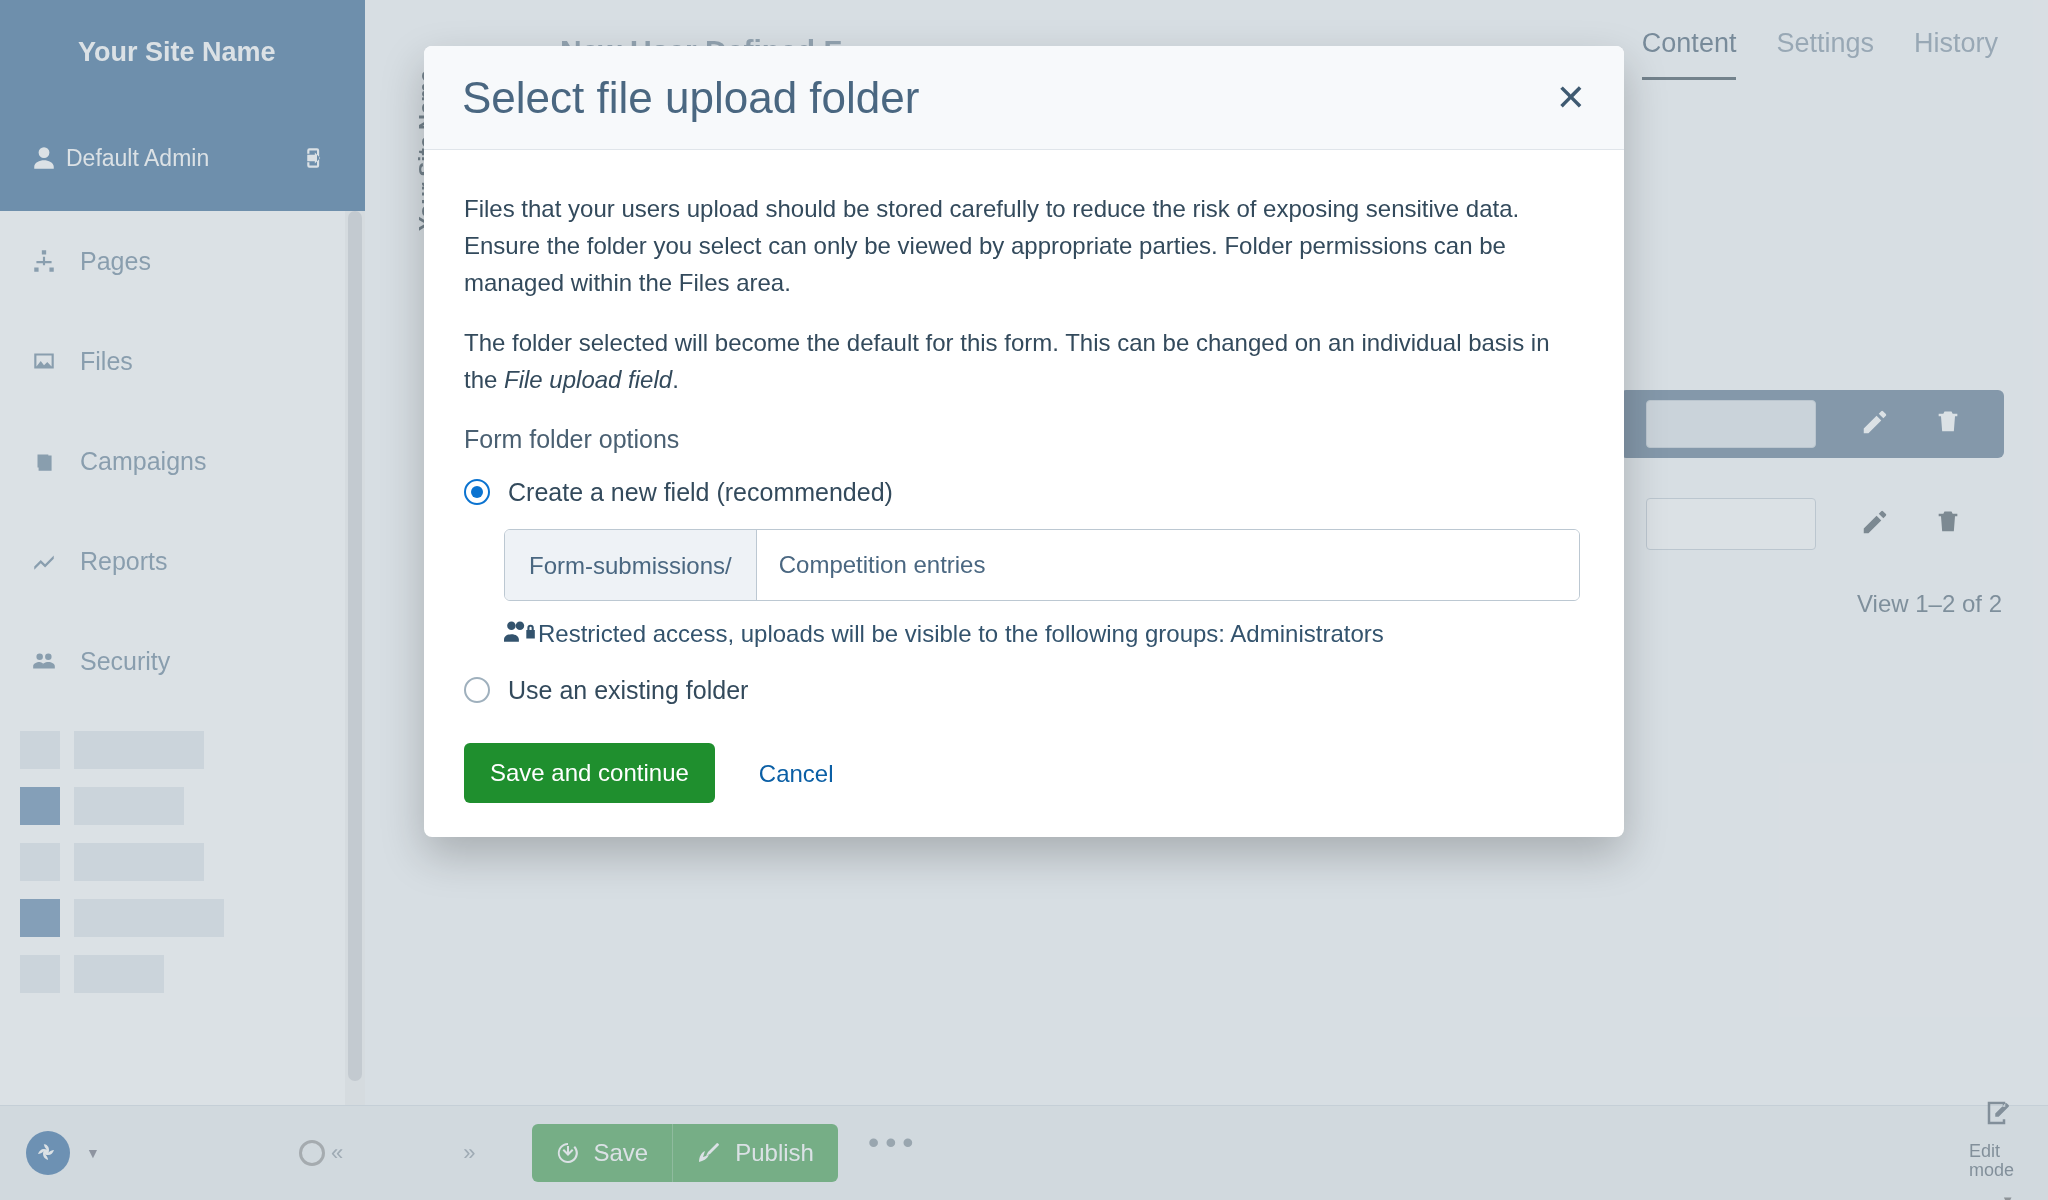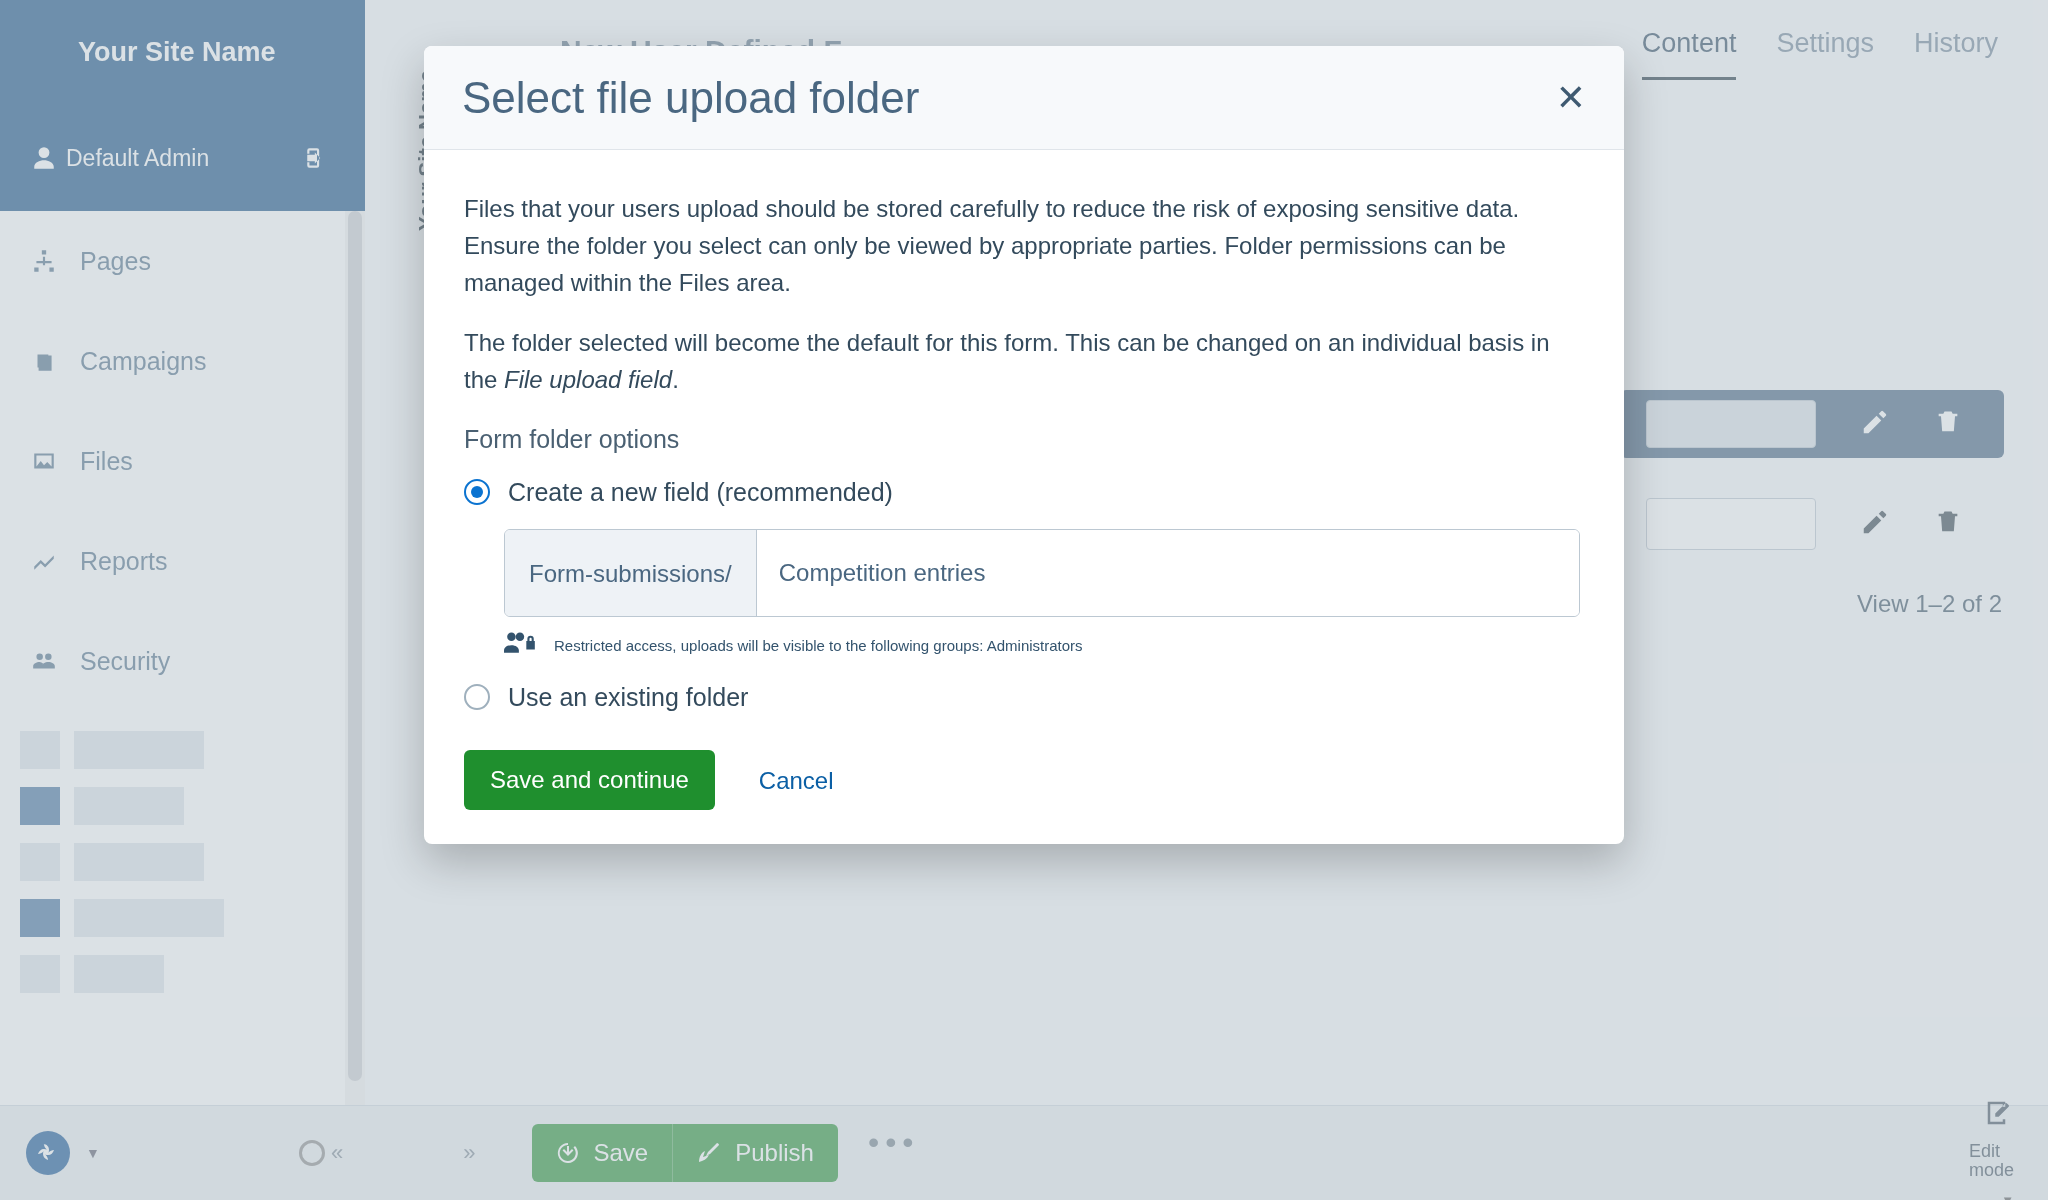--- a/index.html
+++ b/index.html
@@ -133,36 +133,36 @@
   .section-label{ font-size:25px; color:#4a6072; margin:20px 0 14px; }
   .radio-opt{ display:flex; align-items:center; gap:18px; margin:12px 0;}
   .radio-outer{
     width:26px; height:26px; border:2px solid #0b73d0; border-radius:50%;
     display:flex; align-items:center; justify-content:center;
   }
   .radio-outer.unchecked{ border-color:#9fb0bd;}
   .radio-inner{ width:12px; height:12px; background:#0b73d0; border-radius:50%;}
   .opt-label{ color:#334a5c; font-size:25px;}
   .folder-input-row{
-    margin:18px 0 14px 40px; display:flex; width:1076px; height:88px;
+    margin:18px 0 14px 40px; display:flex; width:1076px; height:72px;
     border:1px solid #bcc8d2; border-radius:6px; overflow:hidden;
   }
   .prefix-box{
     background:#eef2f6; border-right:1px solid #bcc8d2;
     display:flex; align-items:center; padding:0 24px;
     color:#4a6781; font-size:24px;
   }
   .folder-input{
     flex:1; border:none; outline:none; padding:0 22px;
     font-size:24px; color:#4a6781;
   }
   .restricted-row{
     margin:12px 0 18px 40px;
-    display:flex; align-items:center; gap:16px;
-    color:#33536d; font-size:15px;
+    display:flex; align-items:center; gap:0;
+    color:#33536d; font-size:24px;
   }
   .modal-actions{ display:flex; align-items:center; gap:44px; margin-top:34px;}
   .btn-primary{
     background:#1f8f2e; color:#fff; border:none; border-radius:6px;
     font-size:24px; padding:16px 26px; cursor:pointer;
   }
   .btn-link{ color:#0b5fa5; font-size:24px; cursor:pointer;}
 
   [data-interactable="false"] { pointer-events: none; }
   .modal [data-interactable] { pointer-events: auto; }
@@ -195,32 +195,32 @@
       <span class="nav-icon" data-interactable="false">
         <svg viewBox="0 0 24 24" width="26" height="26">
             <path d="M10 2h4v4h-4V2Zm-7 16h4v4H3v-4Zm14 0h4v4h-4v-4ZM5 14v-2h6V8h2v4h6v2h-6v2h-2v-2H5Z"></path>
           </svg>
       </span>
       <span data-interactable="false">Pages</span>
     </div>
     <div class="nav-item" data-interactable="true">
       <span class="nav-icon" data-interactable="false">
         <svg viewBox="0 0 24 24" width="26" height="26">
+            <path d="M3 5h18v14H3V5Zm2 2v10l4-5 3 4 3-3 4 4V7H5Z"></path>
+          </svg>
+      </span>
+      <span data-interactable="false">Files</span>
+    </div>
+    <div class="nav-item" data-interactable="true">
+      <span class="nav-icon" data-interactable="false">
+        <svg viewBox="0 0 24 24" width="26" height="26">
             <path d="M4 4h12v14H4V4Zm3 3h12v14H7V7Zm-3 0v11h2V6h10V4H4Z"></path>
           </svg>
       </span>
       <span data-interactable="false">Campaigns</span>
-    </div>
-    <div class="nav-item" data-interactable="true">
-      <span class="nav-icon" data-interactable="false">
-        <svg viewBox="0 0 24 24" width="26" height="26">
-            <path d="M3 5h18v14H3V5Zm2 2v10l4-5 3 4 3-3 4 4V7H5Z"></path>
-          </svg>
-      </span>
-      <span data-interactable="false">Files</span>
     </div>
     <div class="nav-item" data-interactable="true">
       <span class="nav-icon" data-interactable="false">
         <svg viewBox="0 0 24 24" width="26" height="26">
             <path d="M3 17l6-6 4 4 8-8v3l-8 8-4-4-6 6v-3Z"></path>
           </svg>
       </span>
       <span data-interactable="false">Reports</span>
     </div>
     <div class="nav-item" data-interactable="true">

